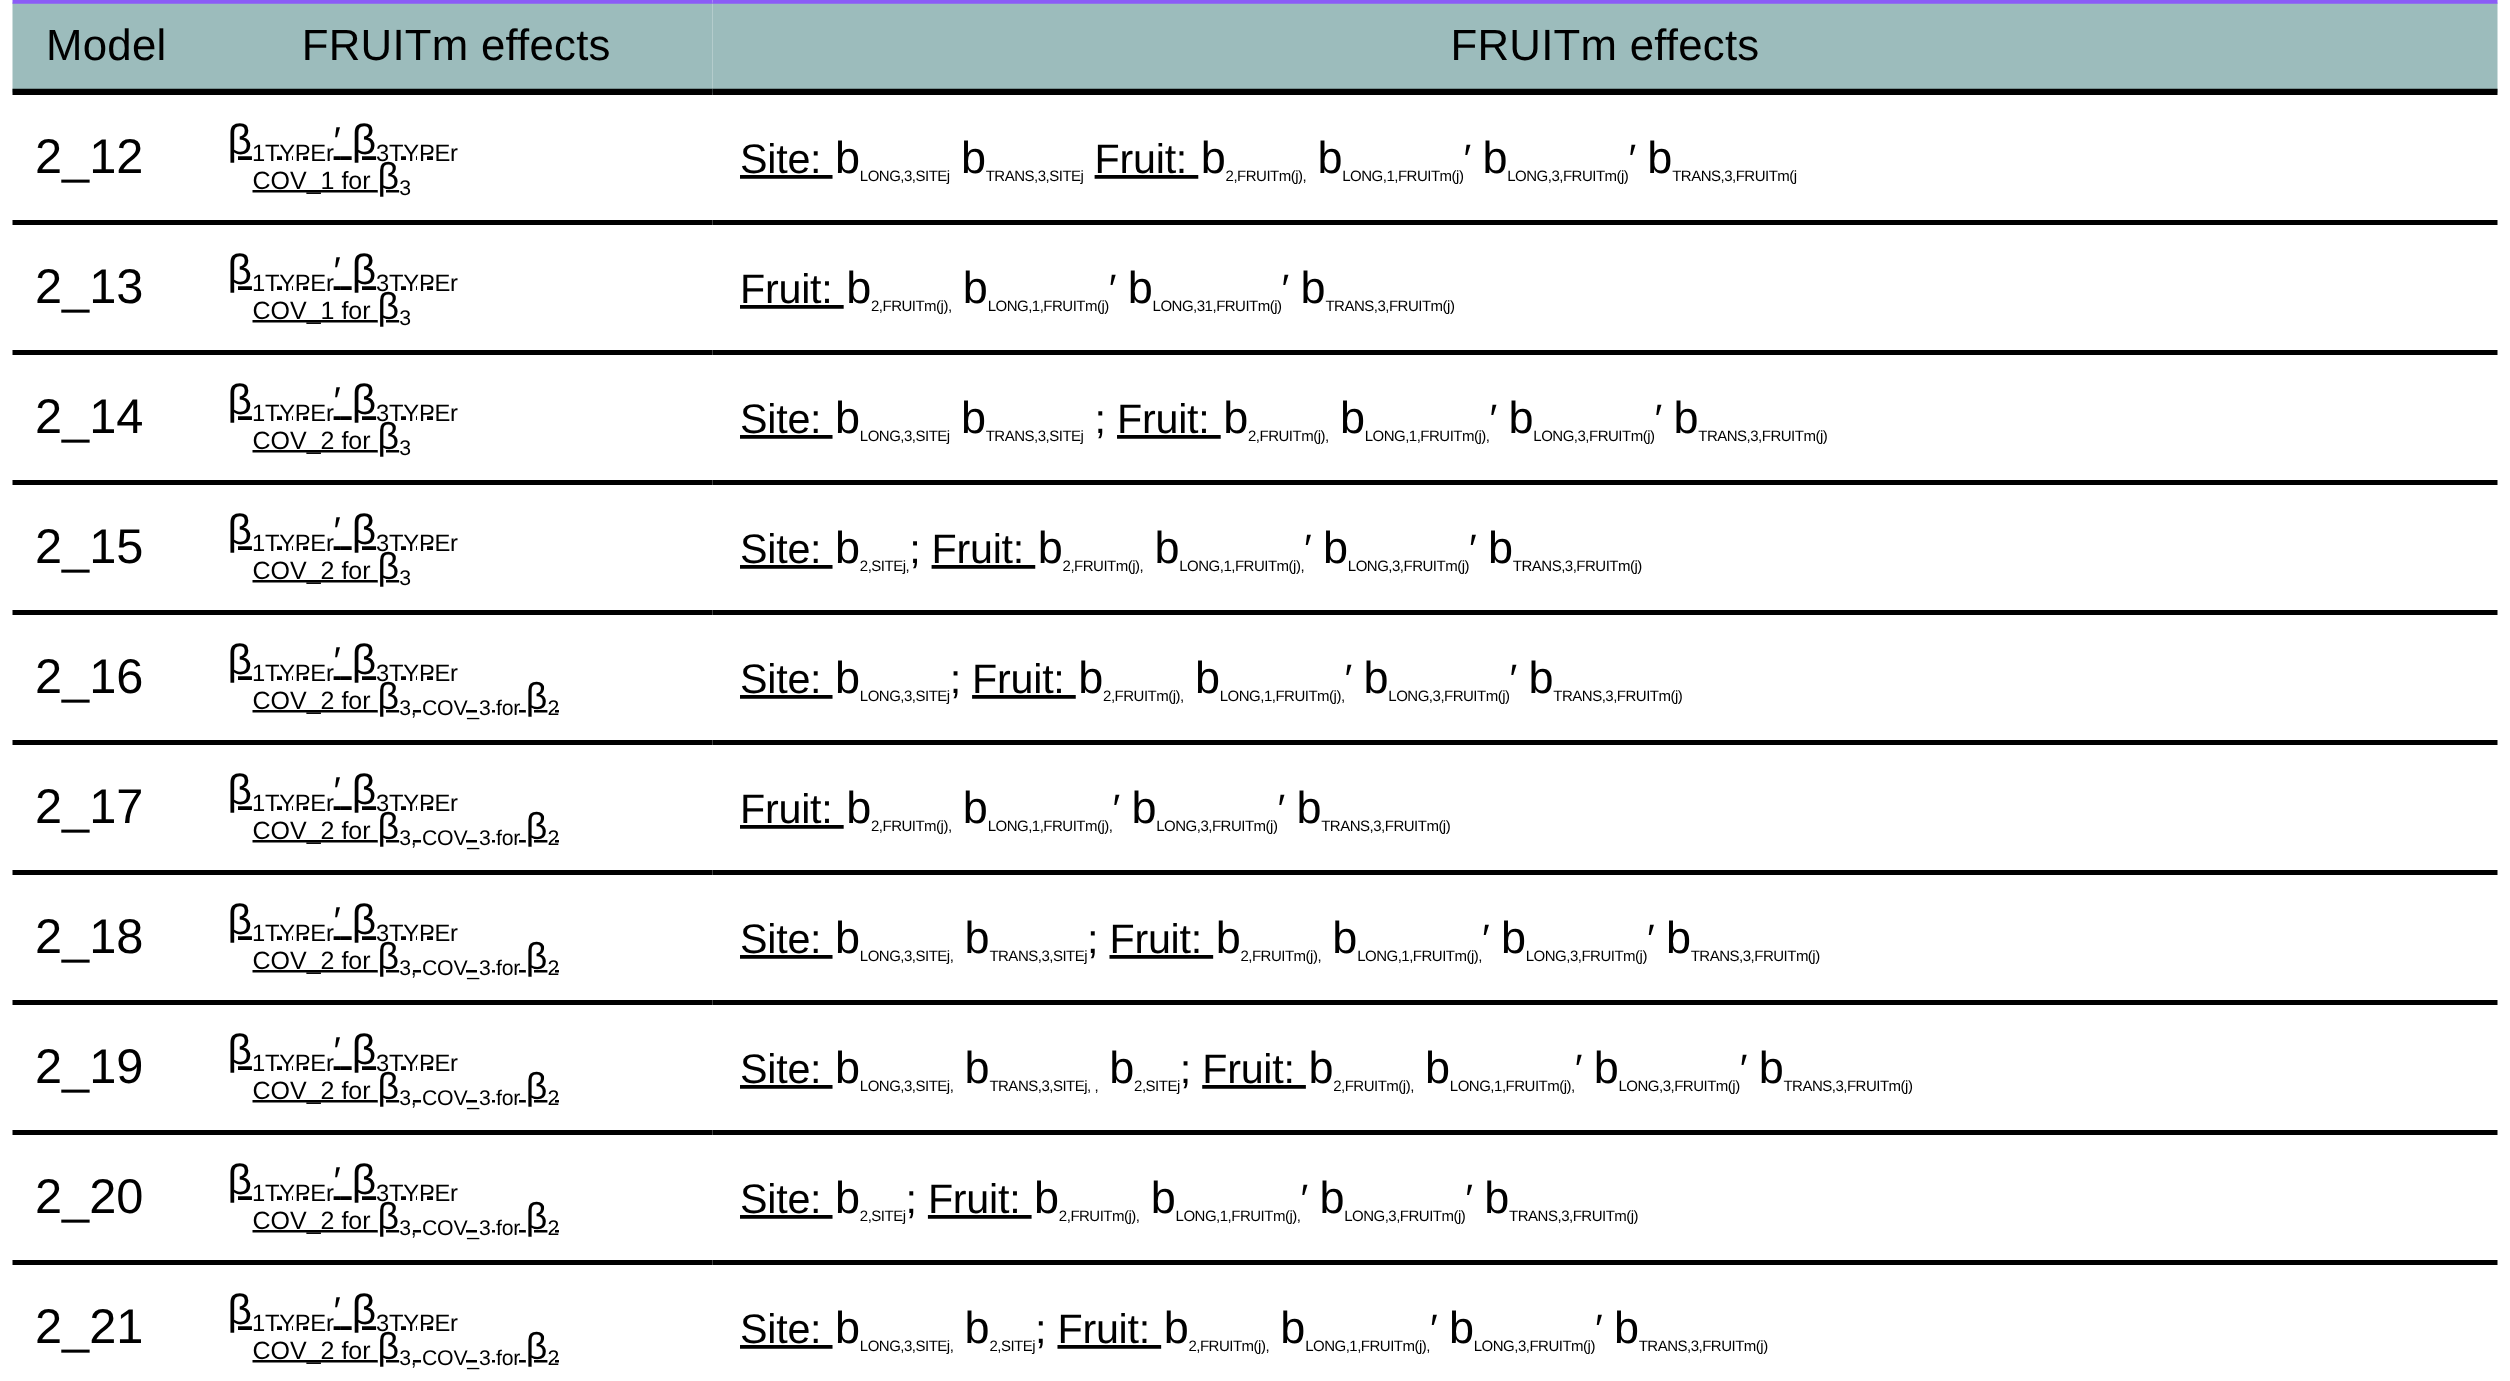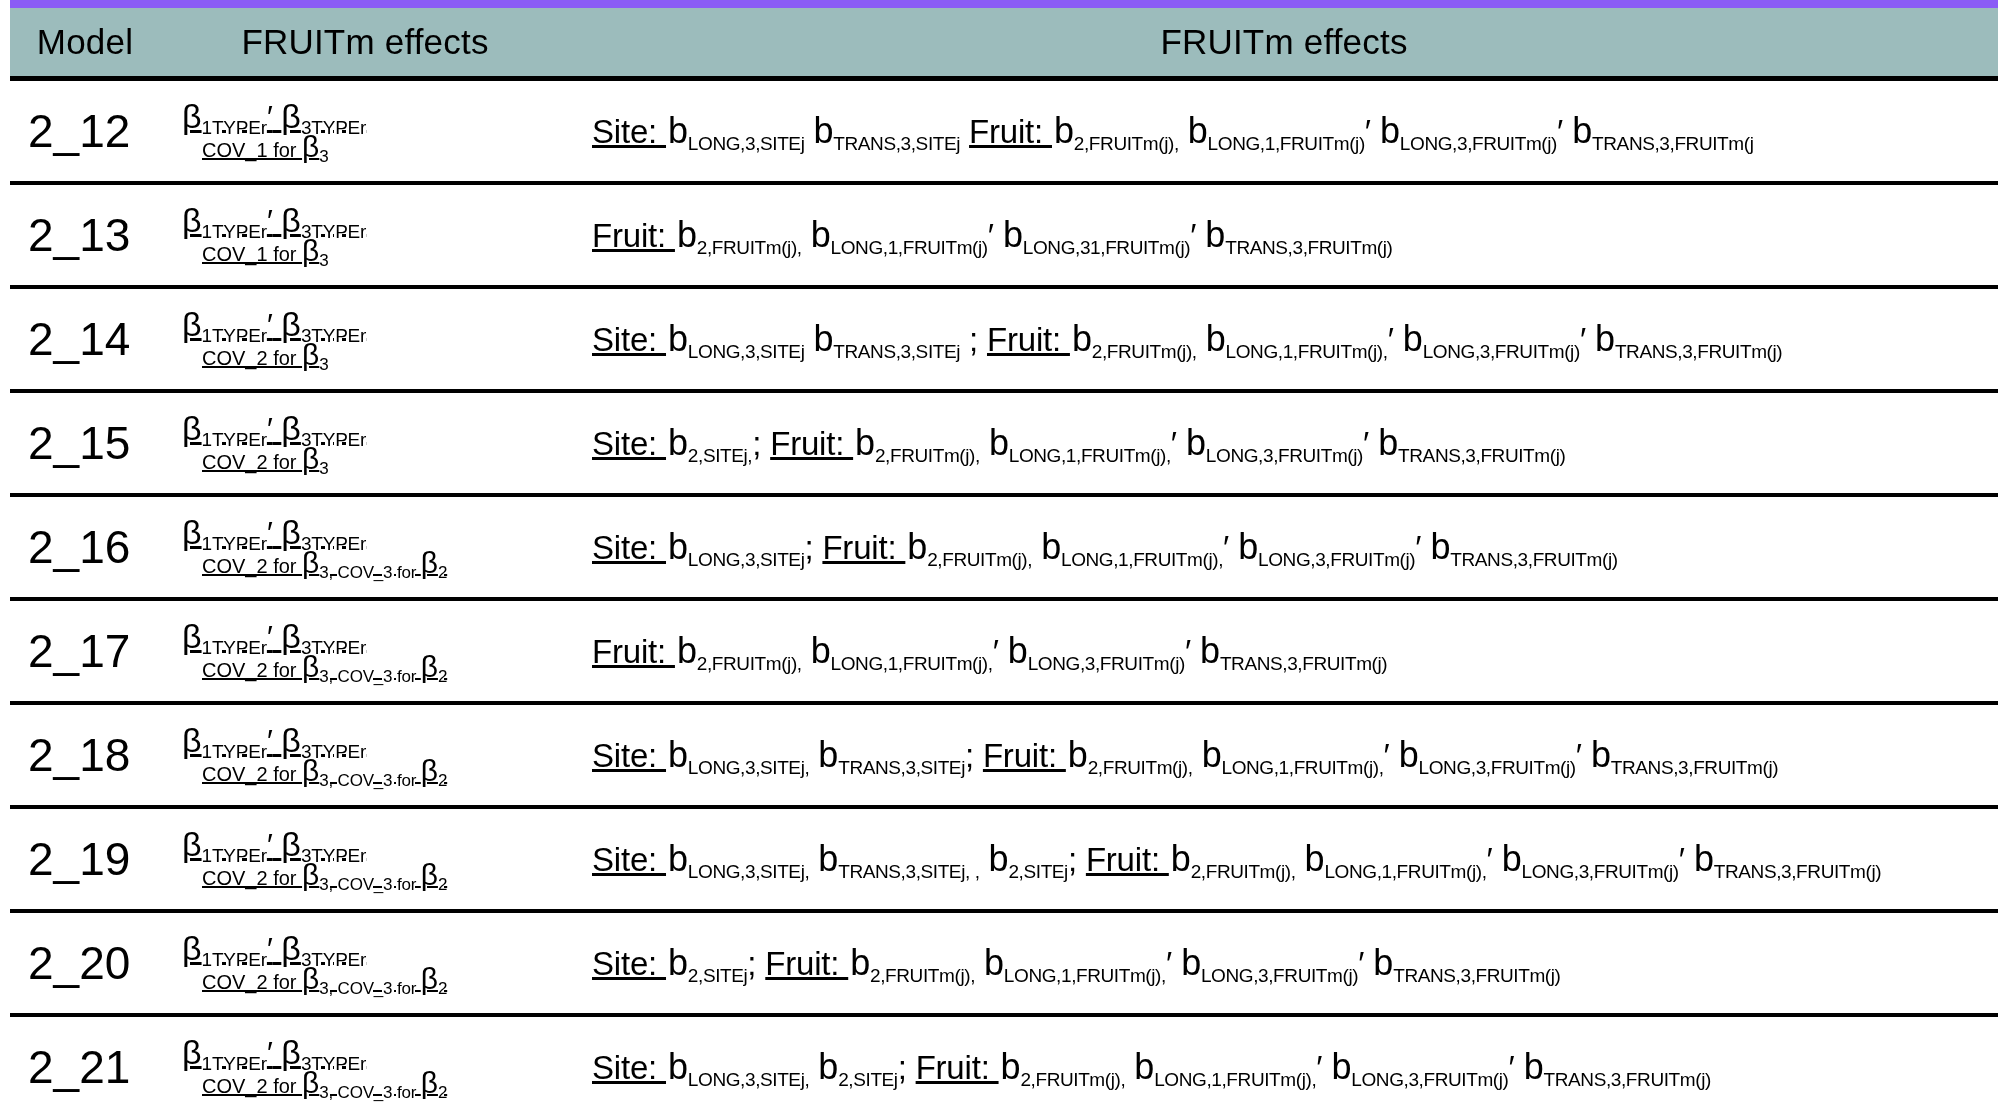--- a/index.html
+++ b/index.html
@@ -25,21 +25,21 @@
     width: 100%;
     border-collapse: collapse;
     table-layout: fixed;
   }
 
   
   thead tr.header-row {
     background: #9cbcbc;
   }
   thead th {
-    border-top: 8px solid #8b5cf6;
+    border-top: 3px solid #8b5cf6;
     border-bottom: 5px solid #000;
     height: 68px;
     font-weight: normal;
     font-size: 35px;
     text-align: center;
     vertical-align: middle;
     padding: 0;
     letter-spacing: .2px;
   }
 
@@ -51,21 +51,21 @@
     height: 100px;
   }
 
   
   col.c-model  { width: 150px; }
   col.c-fixed  { width: 410px; }
   col.c-random { width: auto;  }
 
   
   .model-cell {
-    font-size: 46px;
+    font-size: 39px;
     padding-left: 18px;
     text-align: left;
     white-space: nowrap;
   }
 
   
   .fixed-cell {
     padding-left: 12px;
     line-height: 1.0;
     text-decoration: underline;
@@ -102,21 +102,21 @@
     padding-left: 22px;
     font-size: 33px;
     white-space: nowrap;
     line-height: 1.0;
     letter-spacing: -0.2px;
   }
   .random-cell .b {
     font-size: 36px;
   }
   .random-cell sub {
-    font-size: 19px;
+    font-size: 12px;
     top: 7px;
     letter-spacing: -0.4px;
   }
   .random-cell .grp {
     margin-right: 2px;
     text-decoration: underline;
   }
   .random-cell .sp { display: inline-block; width: 9px; }
 </style>
 </head>

